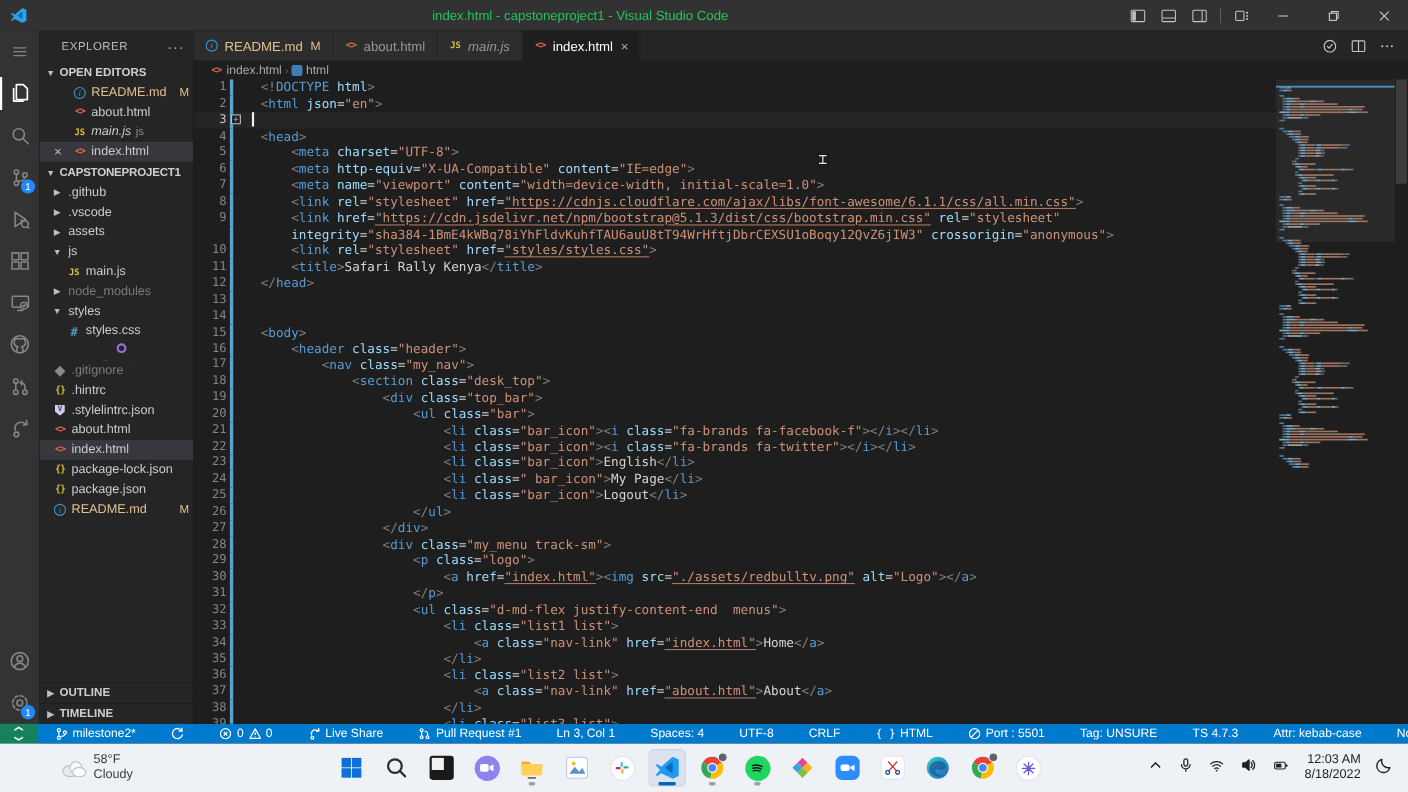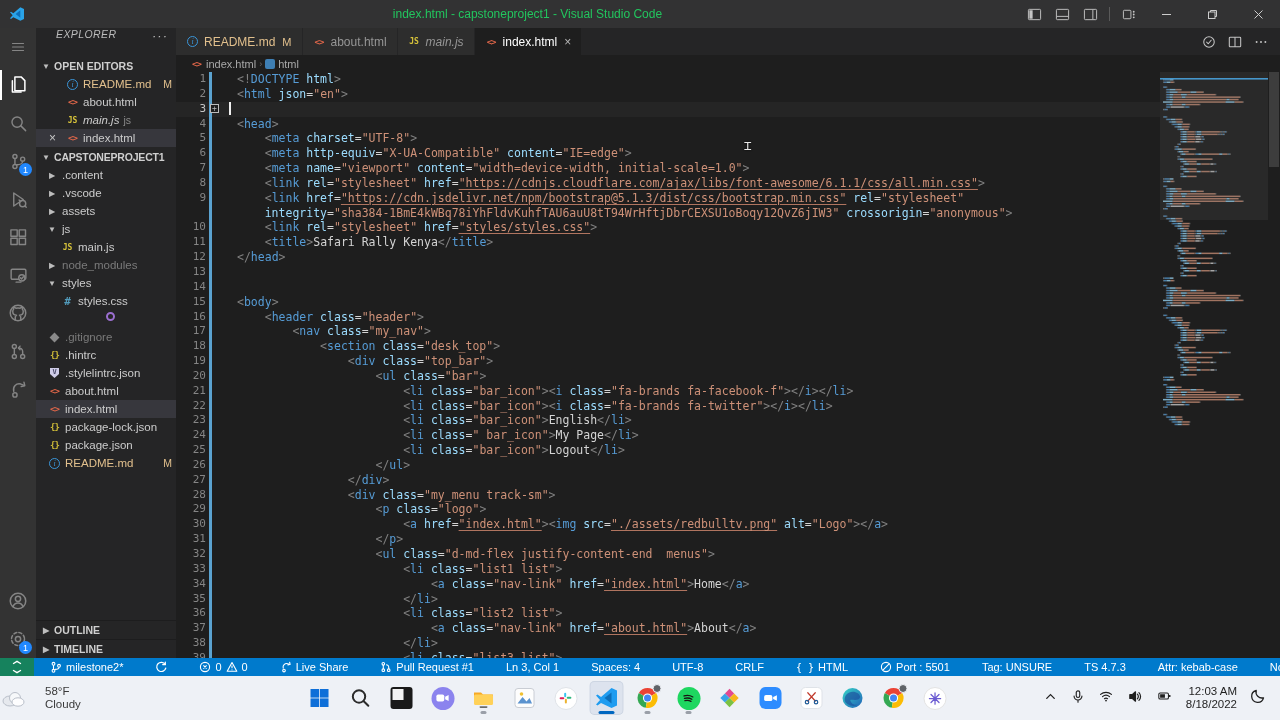--- a/index.html
+++ b/index.html
@@ -19,21 +19,21 @@
   
   .main { flex:1; display:flex; min-height:0; }
   .activitybar { width:36px; background:#333333; display:flex; flex-direction:column; align-items:center; flex:0 0 auto; }
   .act-item { width:36px; height:38px; display:flex; align-items:center; justify-content:center; color:#858585; position:relative; }
   .act-item.active { color:#ffffff; }
   .act-item.active::before { content:""; position:absolute; left:0; top:4px; bottom:4px; width:2px; background:#ffffff; }
   .act-badge { position:absolute; right:4px; bottom:4px; min-width:13px; height:13px; border-radius:7px; background:#2188ff; color:#fff; font-size:9px; display:flex; align-items:center; justify-content:center; padding:0 2px; }
   .act-spacer { flex:1; }
 
   .sidebar { width:140px; background:#252526; color:#cccccc; display:flex; flex-direction:column; flex:0 0 auto; font-size:11.5px; overflow:hidden; }
-  .sb-title { height:28px; display:flex; align-items:flex-start; padding:0 8px 0 20px; font-size:10.5px; color:#bbbbbb; letter-spacing:.4px;font-style:italic; }
+  .sb-title { height:28px; display:flex; align-items:center; padding:0 8px 0 20px; font-size:10.5px; color:#bbbbbb; letter-spacing:.4px; }
   .sb-title .dots { margin-left:auto; color:#bdbdbd; font-size:13px; letter-spacing:1px; }
   .sb-sect { height:19px; display:flex; align-items:center; font-weight:bold; font-size:10.5px; color:#cfcfcf; padding-left:4px; gap:2px; }
   .chev { display:inline-block; width:12px; text-align:center; color:#bdbdbd; font-size:9px; transform:scale(.9); }
   .row { height:18px; display:flex; align-items:center; gap:4px; white-space:nowrap; position:relative; padding-right:4px; }
   .row .lbl { overflow:hidden; text-overflow:ellipsis; }
   .row.sel { background:#37373d; }
   .row.dim .lbl { color:#7a7a7a; }
   .row .gitM { margin-left:auto; color:#e2c08d; font-size:10.5px; }
   .row .closeX { position:absolute; left:13px; color:#c5c5c5; font-size:12px; }
   .fic { width:13px; height:13px; display:inline-flex; align-items:center; justify-content:center; flex:0 0 auto; font-family:"DejaVu Sans Mono", monospace; }
@@ -87,21 +87,21 @@
   
   .statusbar { height:18px; background:#007acc; color:#ffffff; display:flex; align-items:stretch; font-size:11px; flex:0 0 auto; }
   .st-item { display:flex; align-items:center; gap:4px; padding:0 16px; white-space:nowrap; }
   .st-item.remote { background:#16825d; padding:0 10px; font-weight:bold; }
   .st-left { display:flex; align-items:stretch; }
   .st-right { margin-left:auto; display:flex; align-items:stretch; }
   .st-ico { display:flex; align-items:center; }
 
   
   .taskbar { height:44px; background:#eef1f6; display:flex; align-items:center; position:relative; flex:0 0 auto; }
-  .weather { display:flex; align-items:center; gap:19px; padding-left:0; color:#3a3a3a; }
+  .weather { display:flex; align-items:center; gap:5px; padding-left:14px; color:#3a3a3a;margin-left:40px; }
   .weather .wtxt { font-size:11.5px; line-height:13px; }
   .tb-center { position:absolute; left:50%; transform:translateX(-52%); display:flex; align-items:center; gap:7px; }
   .app-btn { width:34px; height:34px; border-radius:5px; display:flex; align-items:center; justify-content:center; position:relative; }
   .app-btn.active { background:#dde3ee; box-shadow:inset 0 0 0 1px #cdd5e2; }
   .app-btn.active::after { content:""; position:absolute; bottom:1px; left:9px; right:9px; height:3px; border-radius:2px; background:#0067c0; }
   .app-btn.running::after { content:""; position:absolute; bottom:1px; left:14px; right:14px; height:3px; border-radius:2px; background:#9a9fa8; }
   .app-ic { width:24px; height:24px; position:relative; display:flex; align-items:center; justify-content:center; }
   .ic-sq { width:22px; height:22px; position:relative; border-radius:4px; }
   .circ { width:23px; height:23px; border-radius:50%; display:flex; align-items:center; justify-content:center; }
   .badge-dot { position:absolute; top:-2px; right:-2px; width:9px; height:9px; border-radius:50%; background:#5f6368; border:1.5px solid #eef1f6; }
@@ -291,21 +291,21 @@
             <span class="lbl">index.html</span>
           </div>
         </div>
       <div class="sb-sect" style="letter-spacing:-0.2px">
         <span class="chev">▼</span>
         <span>CAPSTONEPROJECT1</span>
       </div>
       <div id="project-tree">
           <div class="row" style="padding-left: 10px;">
             <span class="chev">▶</span>
-            <span class="lbl">.content</span>
+            <span class="lbl">.github</span>
           </div>
           <div class="row" style="padding-left: 10px;">
             <span class="chev">▶</span>
             <span class="lbl">.vscode</span>
           </div>
           <div class="row" style="padding-left: 10px;">
             <span class="chev">▶</span>
             <span class="lbl">assets</span>
           </div>
           <div class="row" style="padding-left: 10px;">

